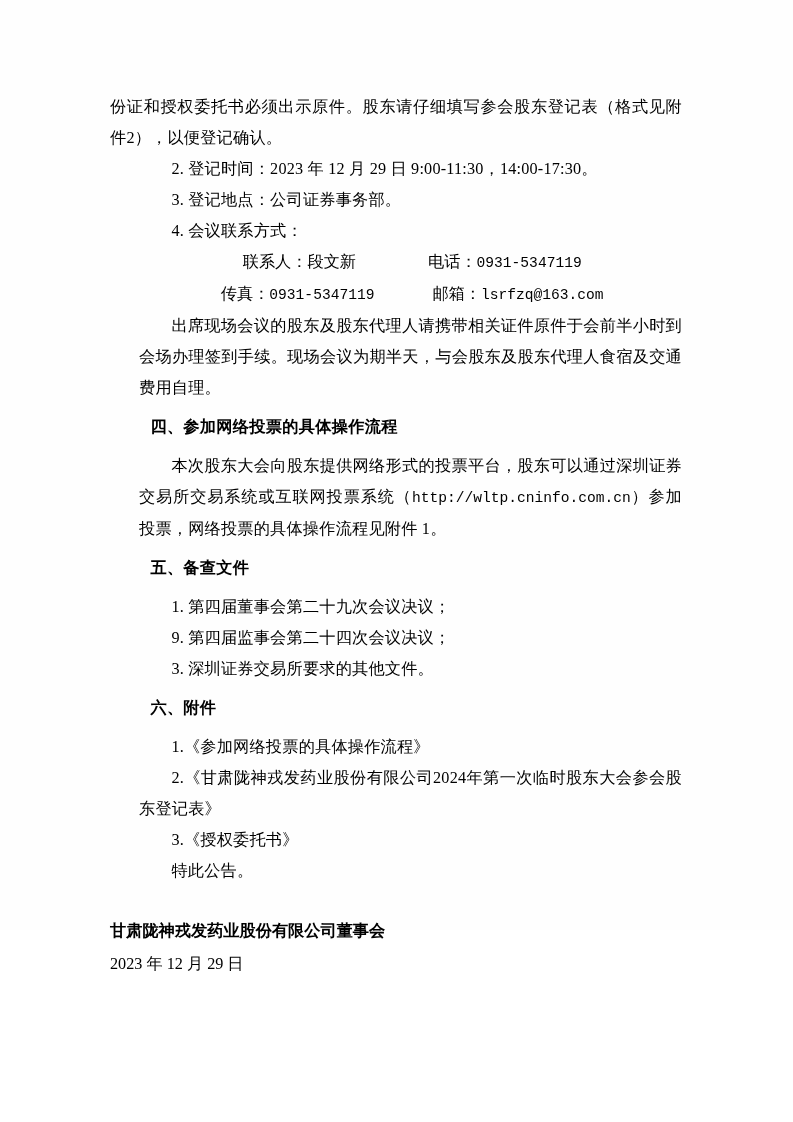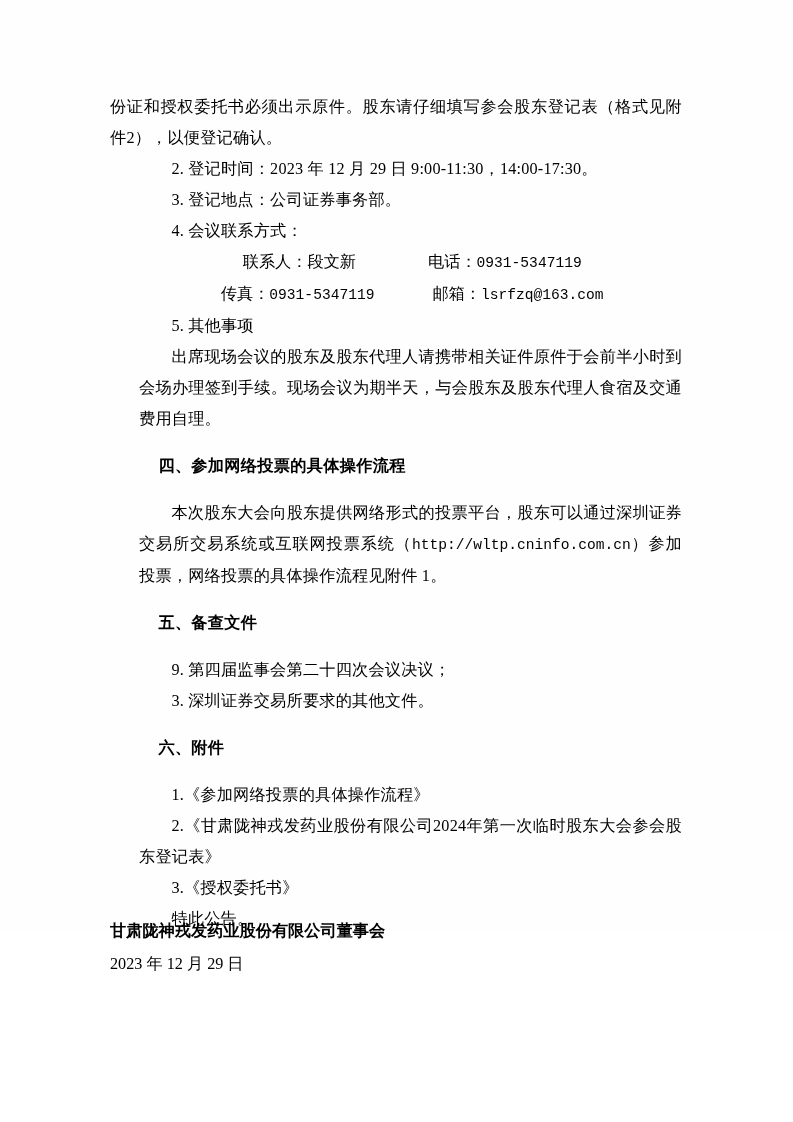--- a/index.html
+++ b/index.html
@@ -38,21 +38,21 @@
   }
   .indent {
     text-indent: 2em;
     margin-left: 29px;
   }
   .heading {
     font-size: 16.2px;
     line-height: 31px;
     font-weight: bold;
     text-indent: 2em;
-    margin: 16px;
+    margin: 8px;
     letter-spacing: 0.3px;
   }
   .mono {
     font-family: "Liberation Mono", monospace;
     font-size: 14.6px;
     letter-spacing: 0;
   }
   .contact-row {
     font-size: 16.2px;
     line-height: 31px;
@@ -91,30 +91,30 @@
 
     <p class="para indent">3. 登记地点：公司证券事务部。</p>
 
     <p class="para indent">4. 会议联系方式：</p>
 
 
     <p class="contact-row"><span>联系人：</span><span>段文新</span><span style="display:inline-block;width:72px"></span><span>电话：</span><span class="mono">0931-5347119</span></p>
 
     <p class="contact-row"><span>传真：</span><span class="mono">0931-5347119</span><span style="display:inline-block;width:58px"></span><span>邮箱：</span><span class="mono">lsrfzq@163.com</span></p>
 
-    <p class="para indent">5. 其他事项</p>
 
     <p class="para indent">出席现场会议的股东及股东代理人请携带相关证件原件于会前半小时到会场办理签到手续。现场会议为期半天，与会股东及股东代理人食宿及交通费用自理。</p>
 
     <p class="heading">四、参加网络投票的具体操作流程</p>
 
     <p class="para indent"><span>本次股东大会向股东提供网络形式的投票平台，股东可以通过深圳证券交易所交易系统或互联网投票系统（</span><span class="mono">http://wltp.cninfo.com.cn</span><span>）参加投票，网络投票的具体操作流程见附件 1。</span></p>
 
     <p class="heading">五、备查文件</p>
 
+    <p class="para indent">1. 第四届董事会第二十九次会议决议；</p>
     <p class="para indent">9. 第四届监事会第二十四次会议决议；</p>
     <p class="para indent">3. 深圳证券交易所要求的其他文件。</p>
 
     <p class="heading">六、附件</p>
 
     <p class="para indent">1.《参加网络投票的具体操作流程》</p>
     <p class="para indent">2.《甘肃陇神戎发药业股份有限公司2024年第一次临时股东大会参会股东登记表》</p>
     <p class="para indent">3.《授权委托书》</p>
 
     <p class="para indent">特此公告。</p>

